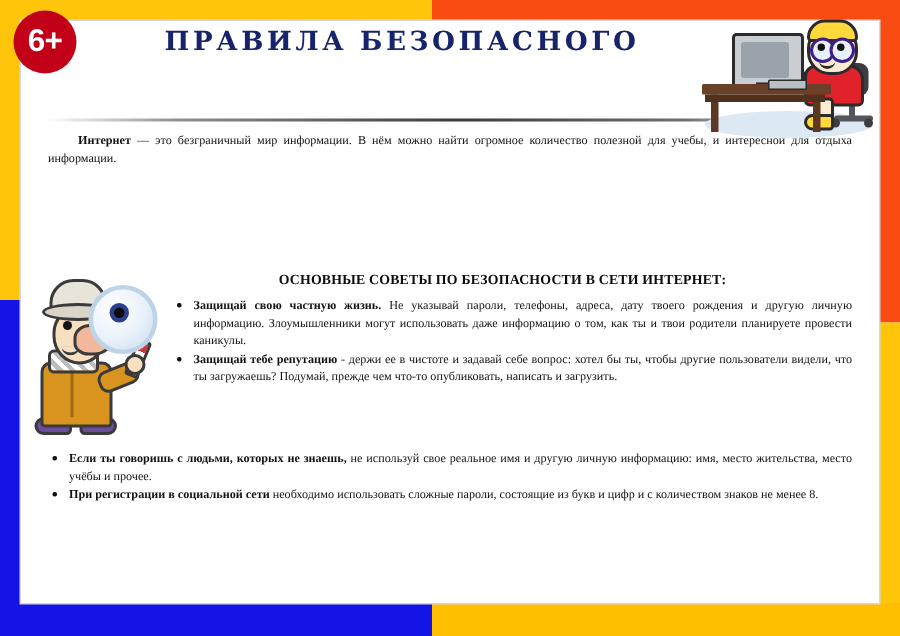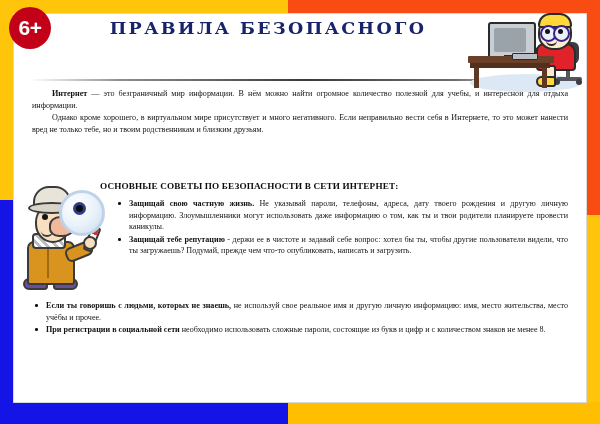--- a/index.html
+++ b/index.html
@@ -94,21 +94,21 @@
   }
   .para { margin: 0 0 1px 0; text-indent: 20px; }
   .para.strong { font-weight: bold; }
   .para b { font-weight: bold; }
 
   
   .advice-heading {
     position: absolute;
     left: 100px; top: 181px;
     width: 470px;
-    text-align: left;
+    text-align: center;
     font-family: "Liberation Serif", serif;
     font-weight: bold;
     font-size: 9.2px;
     letter-spacing: 0.15px;
     color: #0d0d0d;
     z-index: 22;
   }
 
   
   .tips-indented {
@@ -270,21 +270,20 @@
 
   <div class="age-badge">6+</div>
 
   <div class="title-block">
     <div class="title-line">ПРАВИЛА БЕЗОПАСНОГО</div>
   </div>
   <div class="title-rule"></div>
 
   <div class="body-text">
     <p class="para"><b>Интернет</b><span> — это безграничный мир информации. В нём можно найти огромное количество полезной для учебы, и интересной для отдыха информации.</span></p>
-    <p class="para">Однако кроме хорошего, в виртуальном мире присутствует и много негативного. Если неправильно вести себя в Интернете, то это может нанести вред не только тебе, но и твоим родственникам и близким друзьям.</p>
   </div>
 
   <div class="advice-heading">ОСНОВНЫЕ СОВЕТЫ ПО БЕЗОПАСНОСТИ В СЕТИ ИНТЕРНЕТ:</div>
 
   <div class="tips-indented">
     <div class="tip">
       <span class="dot"></span>
       <b>Защищай свою частную жизнь.</b><span> Не указывай пароли, телефоны, адреса, дату твоего рождения и другую личную информацию. Злоумышленники могут использовать даже информацию о том, как ты и твои родители планируете провести каникулы.</span>
     </div>
     <div class="tip">

